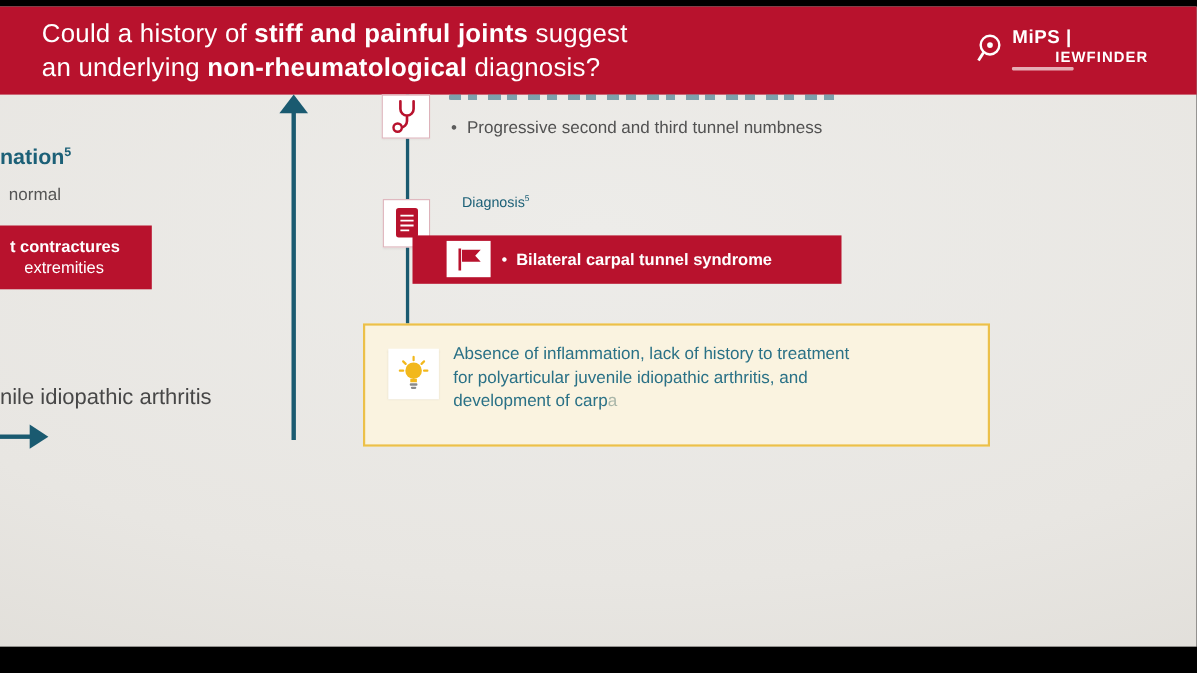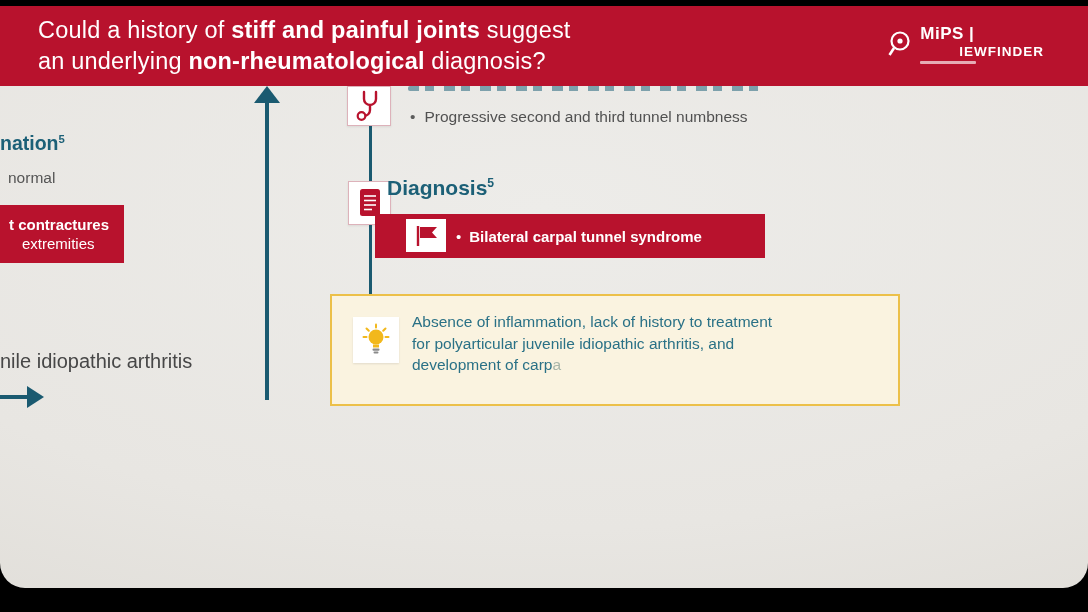--- a/index.html
+++ b/index.html
@@ -1,40 +1,40 @@
 <!DOCTYPE html>
 <html><head>
 <meta charset="utf-8">
 <style>
   * { margin:0; padding:0; box-sizing:border-box; }
   body { background:#222; font-family:"Liberation Sans", sans-serif; }
   .frame { position:relative; width:1088px; height:612px; background:#000; overflow:hidden; margin:0 auto; }
   .bar-top { position:absolute; left:0; top:0; width:1088px; height:6px; background:#000; }
   .bar-bottom { position:absolute; left:0; top:588px; width:1088px; height:24px; background:#000; }
   .stage { position:absolute; left:0; top:6px; width:1088px; height:582px;
-           background:radial-gradient(120% 100% at 50% 35%, #edecE9 0%, #e8e6e2 55%, #dcd9d3 100%);border-radius:25px; }
+           background:radial-gradient(120% 100% at 50% 35%, #edecE9 0%, #e8e6e2 55%, #dcd9d3 100%); }
 
   
   .hdr { position:absolute; left:0; top:0; width:1088px; height:80px; background:#b8122d; }
   .hdr-text { position:absolute; left:38px; top:9px; color:#fff; font-size:23.5px; line-height:31px; letter-spacing:.2px; }
   .hdr-text b { font-weight:700; }
   .brand { position:absolute; right:44px; top:18px; display:flex; align-items:center; color:#fff; }
   .brand-icon { width:30px; height:30px; margin-right:4px; }
   .brand-top { font-size:17px; font-weight:700; letter-spacing:.5px; }
   .brand-bottom { font-size:13.5px; font-weight:700; letter-spacing:1px;margin-left:39px; }
   .brand-tagline { height:3px; width:56px; background:rgba(255,255,255,.65); margin-top:2px; border-radius:1px; }
 
   
   .clipped-frag { position:absolute; left:408px; top:80px; width:356px; height:5px; opacity:.55; border-radius:2px;
                   background:repeating-linear-gradient(90deg,#23657c 0 11px, transparent 11px 17px, #23657c 17px 26px, transparent 26px 36px); }
 
   
   .exam-label { position:absolute; left:0; top:126px; color:#1c6077; font-size:19.5px; font-weight:700; }
   .normal-text { position:absolute; left:8px; top:163px; color:#555; font-size:15.5px; }
-  .left-redbox { position:absolute; left:0; top:199px; width:124px; height:58px; background:#b8122d; color:#fff; padding-top:10px; }
+  .left-redbox { position:absolute; left:0; top:199px; width:138px; height:58px; background:#b8122d; color:#fff; padding-top:10px; }
   .left-redbox .l1 { display:block; margin-left:9px; font-weight:700; font-size:15px; line-height:19px; }
   .left-redbox .l2 { display:block; margin-left:22px; font-size:15px; line-height:19px; }
   .jia-text { position:absolute; left:0; top:344px; color:#474747; font-size:20px; }
 
   
   .v-arrow-line { position:absolute; left:265px; top:96px; width:4px; height:298px; background:#1a5a70; }
   .v-arrow-head { position:absolute; left:254px; top:80px; width:0; height:0;
                   border-left:13px solid transparent; border-right:13px solid transparent; border-bottom:17px solid #1a5a70; }
   .h-arrow-line { position:absolute; left:0; top:389px; width:29px; height:4px; background:#1a5a70; }
   .h-arrow-head { position:absolute; left:27px; top:380px; width:0; height:0;
@@ -47,21 +47,21 @@
   .icon-symptom { left:347px; top:80px; width:44px; height:40px; }
   .icon-doc { left:348px; top:175px; width:43px; height:44px; }
   .icon-flag { background:#fff; border:none; width:40px; height:33px; position:absolute; left:31px; top:5px;
                display:flex; align-items:center; justify-content:center; }
   .icon-bulb { position:absolute; left:21px; top:21px; width:46px; height:46px; background:#fff; border:none;
                display:flex; align-items:center; justify-content:center; box-shadow:0 1px 2px rgba(0,0,0,.1); }
 
   
   .symptom-row { position:absolute; left:410px; top:102px; display:flex; color:#515151; font-size:15.5px; }
   .symptom-row .bullet { margin-right:9px; color:#5c5c5c; }
-  .diagnosis-label { position:absolute; left:387px; top:170px; color:#1c6077; font-size:21px; font-weight:700; }
+  .diagnosis-label { position:absolute; left:420px; top:170px; color:#1c6077; font-size:13px; font-weight:400; }
   sup { font-size:.58em; }
 
   .banner { position:absolute; left:375px; top:208px; width:390px; height:44px; background:#b8122d; }
   .banner-row { position:absolute; left:81px; top:0; height:44px; display:flex; align-items:center;
                 color:#fff; font-size:15px; font-weight:700; }
   .banner-row .bullet { margin-right:8px; font-weight:400; }
 
   .callout { position:absolute; left:330px; top:288px; width:570px; height:112px; background:#faf3e0; border:2px solid #ecc049; }
   .callout-text { position:absolute; left:80px; top:15px; width:488px; color:#2a7186; font-size:15.5px; line-height:21.5px; }
   .typing-char { color:#a9b6a9; }

